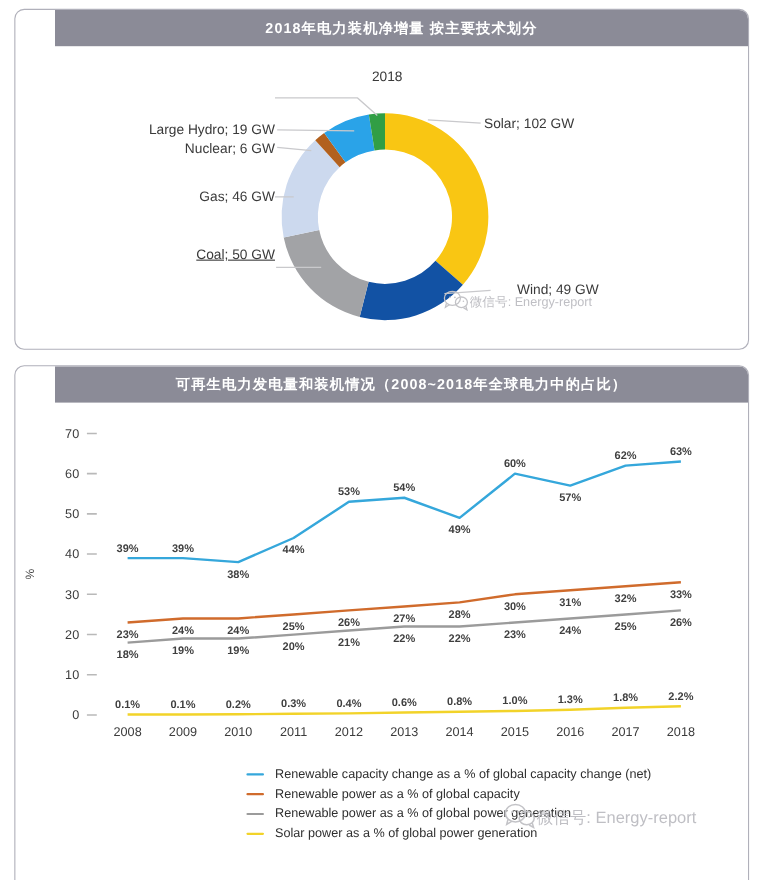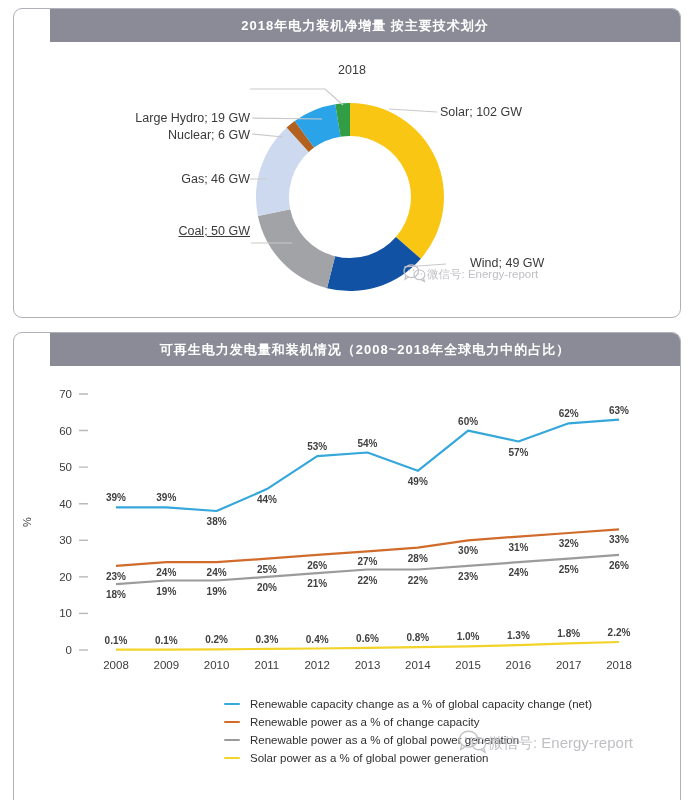--- a/index.html
+++ b/index.html
@@ -167,21 +167,21 @@
         <text x="605" y="270.0" text-anchor="middle" font-size="10" font-weight="600" fill="#3f3f3f">2.2%</text>
       </svg>
 
     <div class="legend">
       <div class="legend-item">
         <span class="legend-dash" style="background: rgb(53, 167, 219);"></span>
         <span class="legend-label">Renewable capacity change as a % of global capacity change (net)</span>
       </div>
       <div class="legend-item">
         <span class="legend-dash" style="background: rgb(208, 107, 44);"></span>
-        <span class="legend-label">Renewable power as a % of change capacity</span>
+        <span class="legend-label">Renewable power as a % of global capacity</span>
       </div>
       <div class="legend-item">
         <span class="legend-dash" style="background: rgb(155, 155, 155);"></span>
         <span class="legend-label">Renewable power as a % of global power generation</span>
       </div>
       <div class="legend-item">
         <span class="legend-dash" style="background: rgb(242, 211, 41);"></span>
         <span class="legend-label">Solar power as a % of global power generation</span>
       </div>
     </div>

